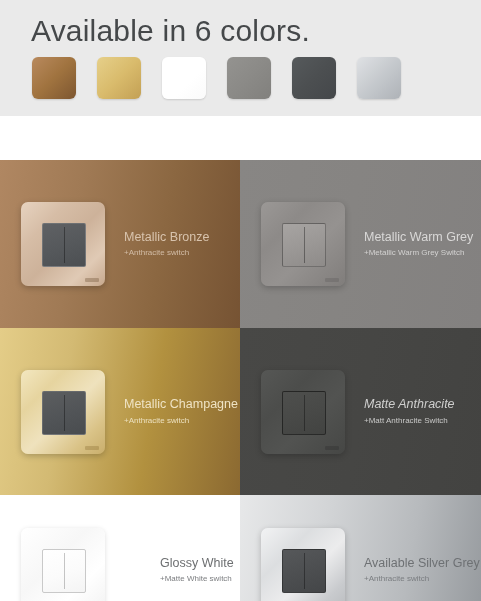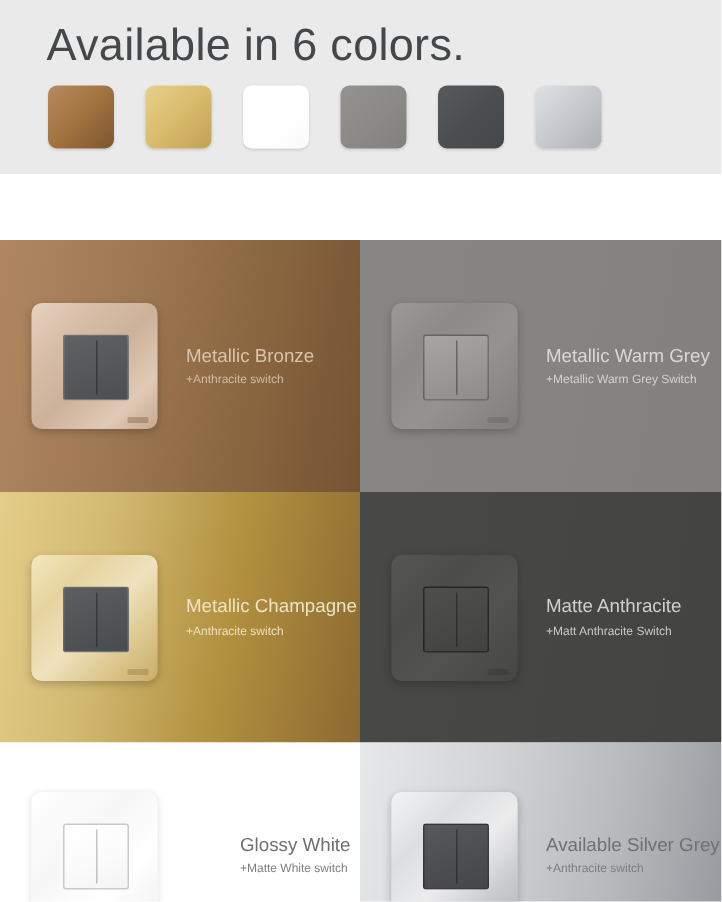--- a/index.html
+++ b/index.html
@@ -128,21 +128,21 @@
   .p-gold .rocker{background:linear-gradient(160deg,#5c5e60 0%,#515457 55%,#494c4f 100%);border:1px solid rgba(255,255,255,0.16);}
   .p-gold .brandmark{background:#8d6f35;}
   .p-gold .cap-title{color:#efe3c4;}
   .p-gold .cap-sub{color:#ece0be;}
 
   
   .p-anthracite{background:linear-gradient(100deg,#484846 0%,#464644 50%,#434341 100%);}
   .p-anthracite .plate{background:linear-gradient(135deg,#565755 0%,#4c4d4b 32%,#525351 60%,#464745 100%);}
   .p-anthracite .rocker{background:linear-gradient(160deg,#4e4f4d 0%,#484947 55%,#424341 100%);border:1px solid rgba(0,0,0,0.45);}
   .p-anthracite .brandmark{background:#2e2f2d;}
-  .p-anthracite .cap-title{color:#cfcfce;}
+  .p-anthracite .cap-title{color:#cfcfce;font-style:italic;}
   .p-anthracite .cap-sub{color:#c9c9c8;}
 
   
   .p-white{background:#ffffff;gap:36px;}
   .p-white .plate{background:linear-gradient(135deg,#ffffff 0%,#f7f7f7 40%,#ffffff 70%,#f2f2f2 100%);box-shadow:0 1px 5px rgba(0,0,0,0.13);}
   .p-white .rocker{background:linear-gradient(160deg,#ffffff 0%,#fbfbfb 55%,#f4f4f4 100%);border:1px solid #c9c9c9;}
   .p-white .rocker:after{background:rgba(0,0,0,0.22);}
   .p-white .brandmark{background:#c8c8c8;}
   .p-white .cap-title{color:#6d6f71;}
   .p-white .cap-sub{color:#7c7e80;}

